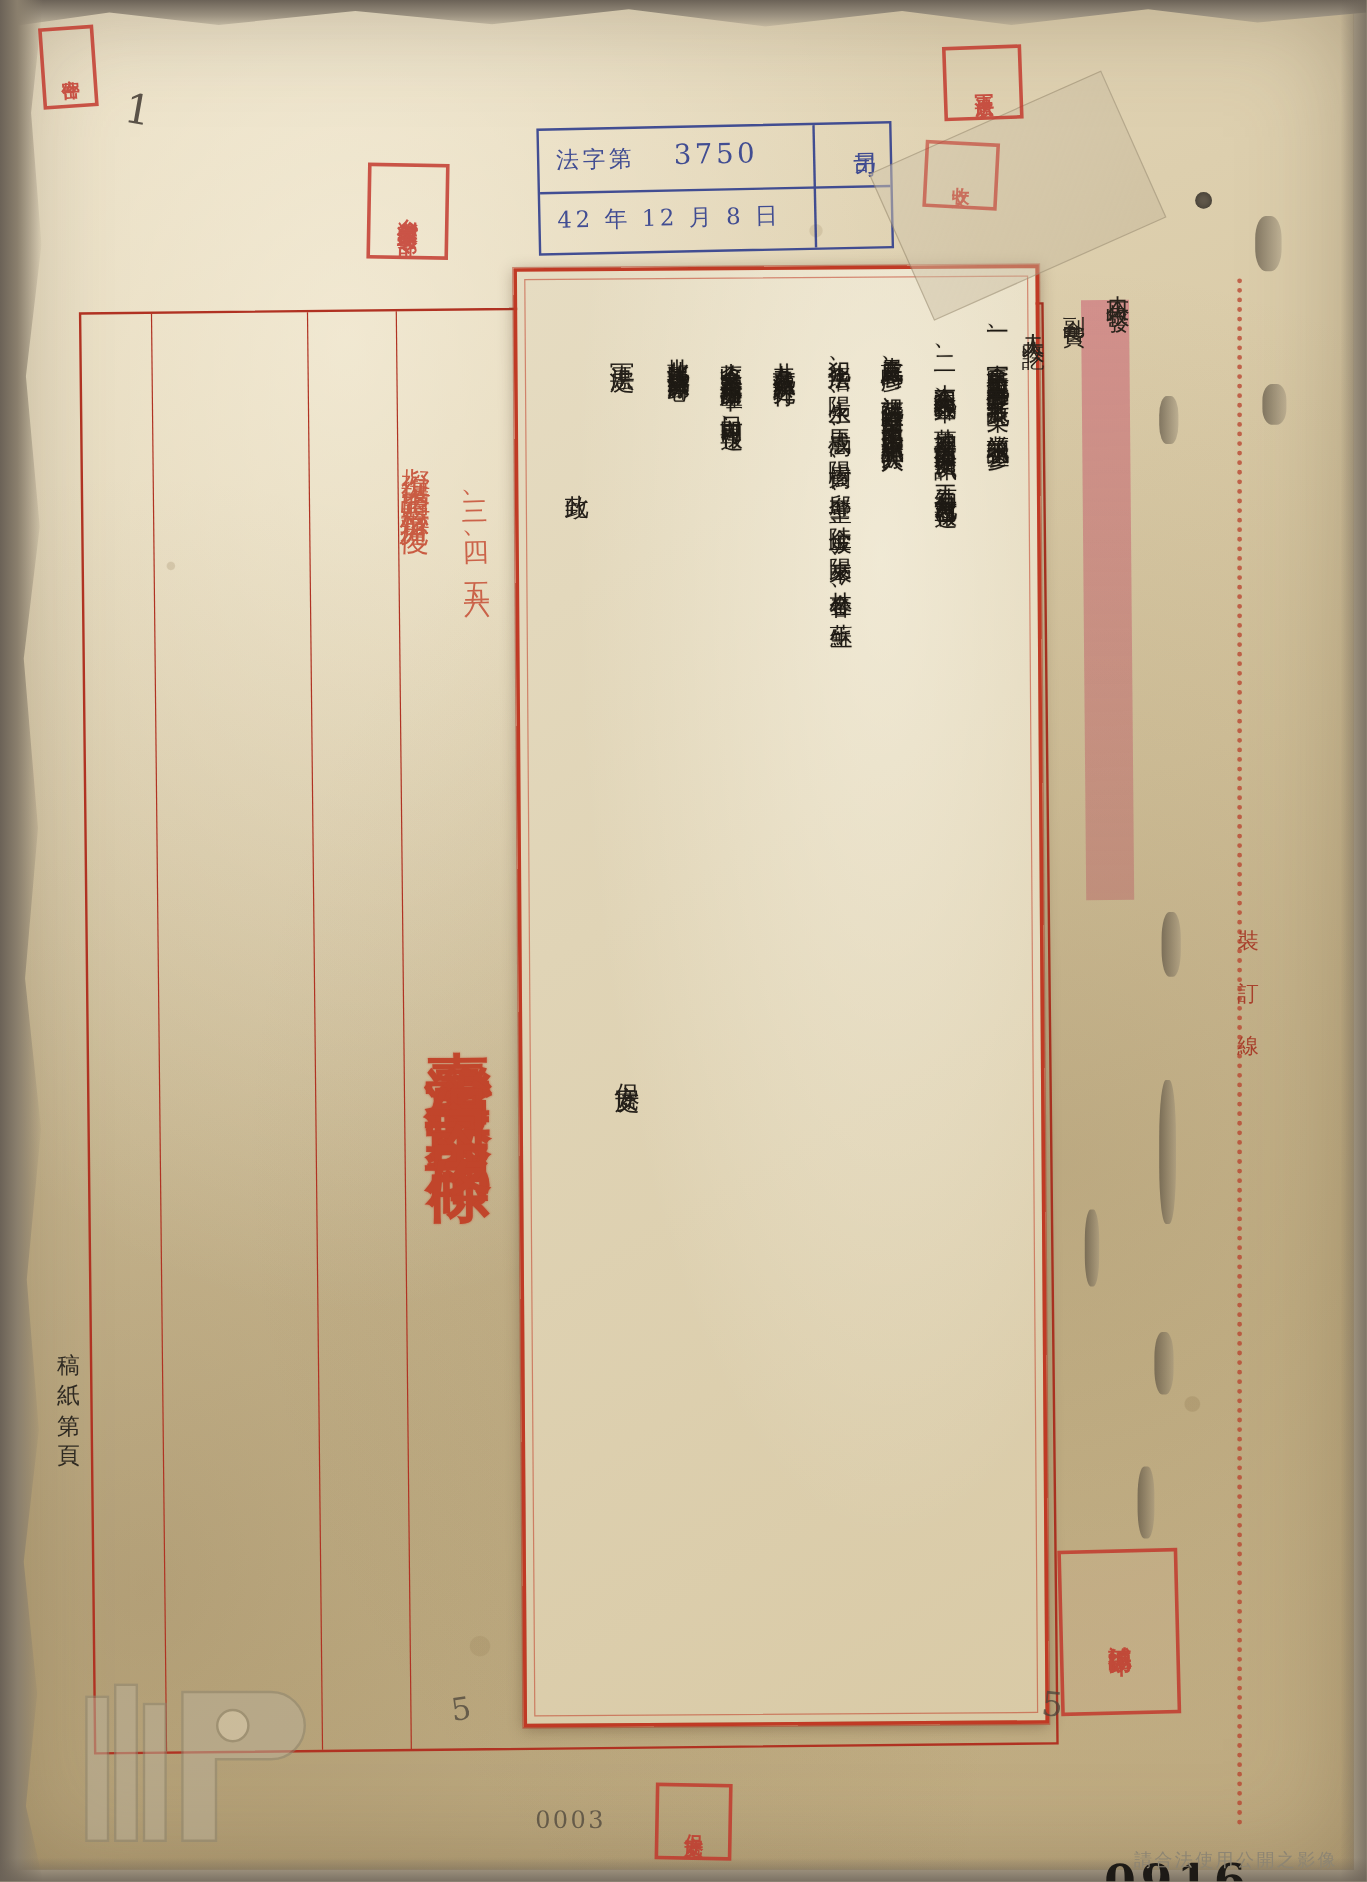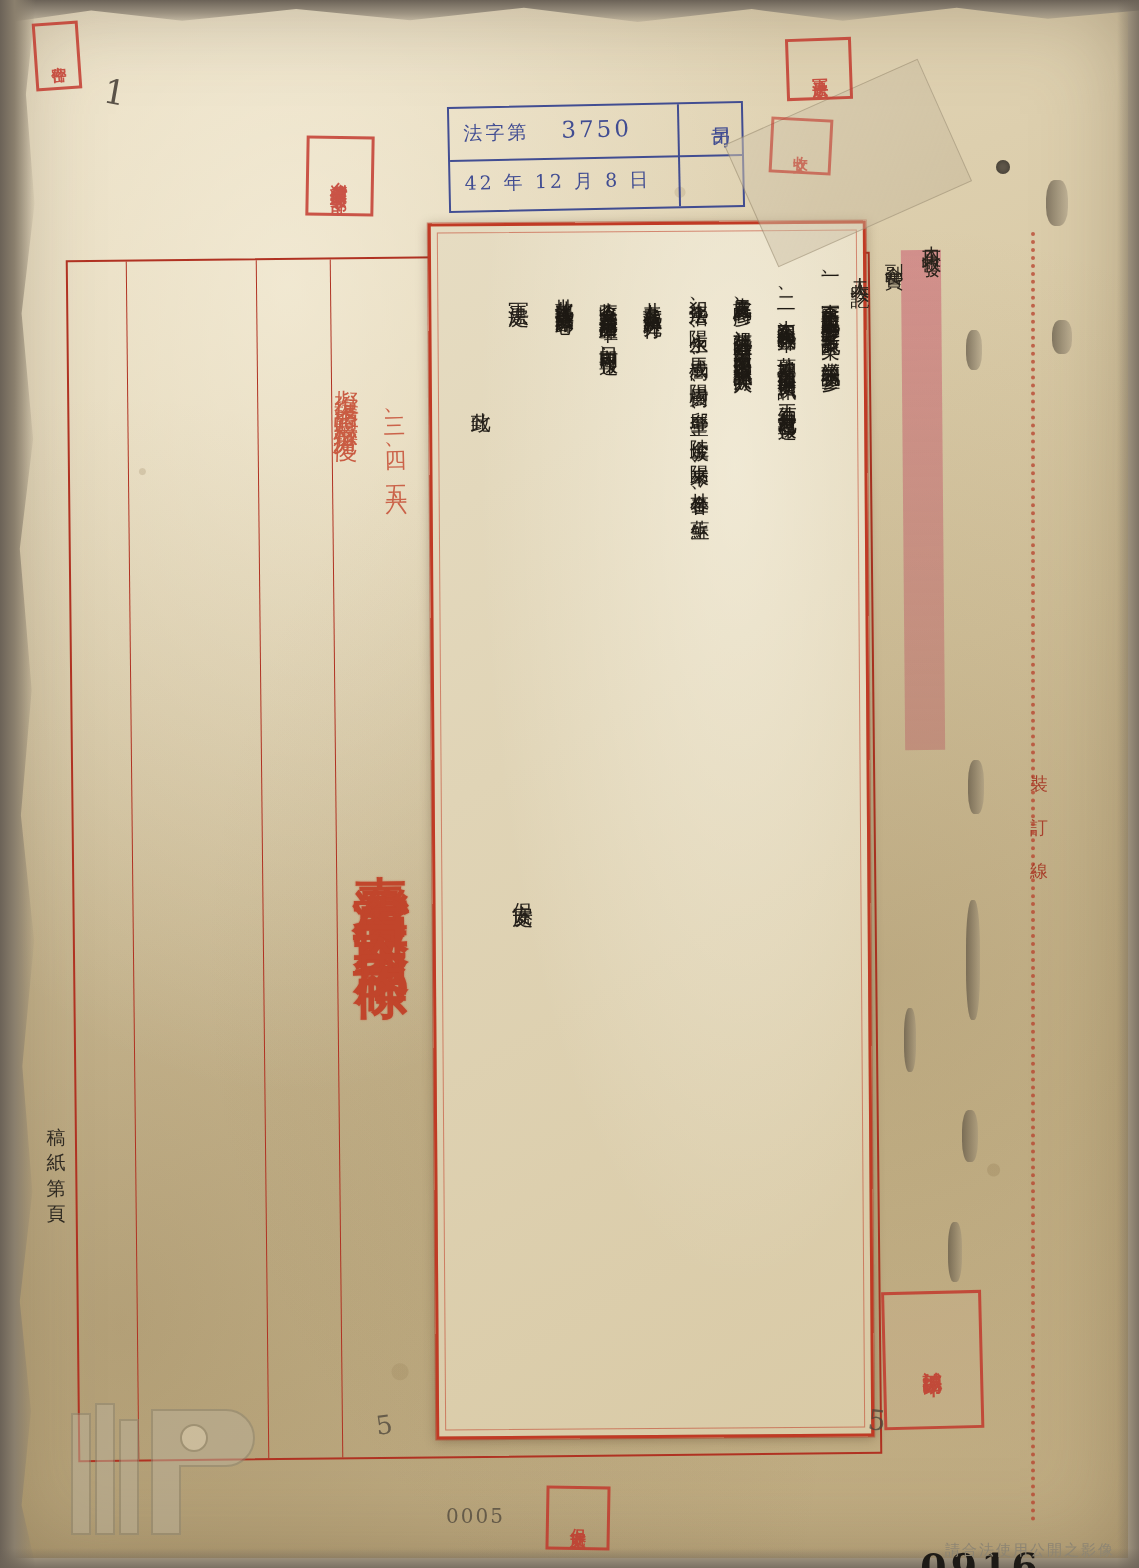--- a/index.html
+++ b/index.html
@@ -398,21 +398,21 @@
 
   <div class="seal seal-tl">密件</div>
   <div class="seal seal-t2">台灣省保安司令部</div>
   <div class="seal seal-t3">軍法處</div>
   <div class="seal seal-t4">收文</div>
   <div class="seal seal-b">保安處</div>
 
   <div class="pencil-1">1</div>
   <div class="pencil-mark pm-a">5</div>
   <div class="pencil-mark pm-b">5</div>
-  <div class="pencil-mark pm-c">0005</div>
+  <div class="pencil-mark pm-c">0003</div>
 
   <div class="binding"></div>
   <div class="binding-label">裝訂線</div>
 
   <div class="hole" style="left:996px; top:160px; width:14px; height:14px;"></div>
   <div class="tear" style="left:1046px; top:180px; width:22px; height:46px;"></div>
   <div class="tear" style="left:966px; top:330px; width:16px; height:40px;"></div>
   <div class="tear" style="left:1052px; top:320px; width:20px; height:34px;"></div>
   <div class="tear" style="left:968px; top:760px; width:16px; height:54px;"></div>
   <div class="tear" style="left:966px; top:900px; width:14px; height:120px;"></div>

